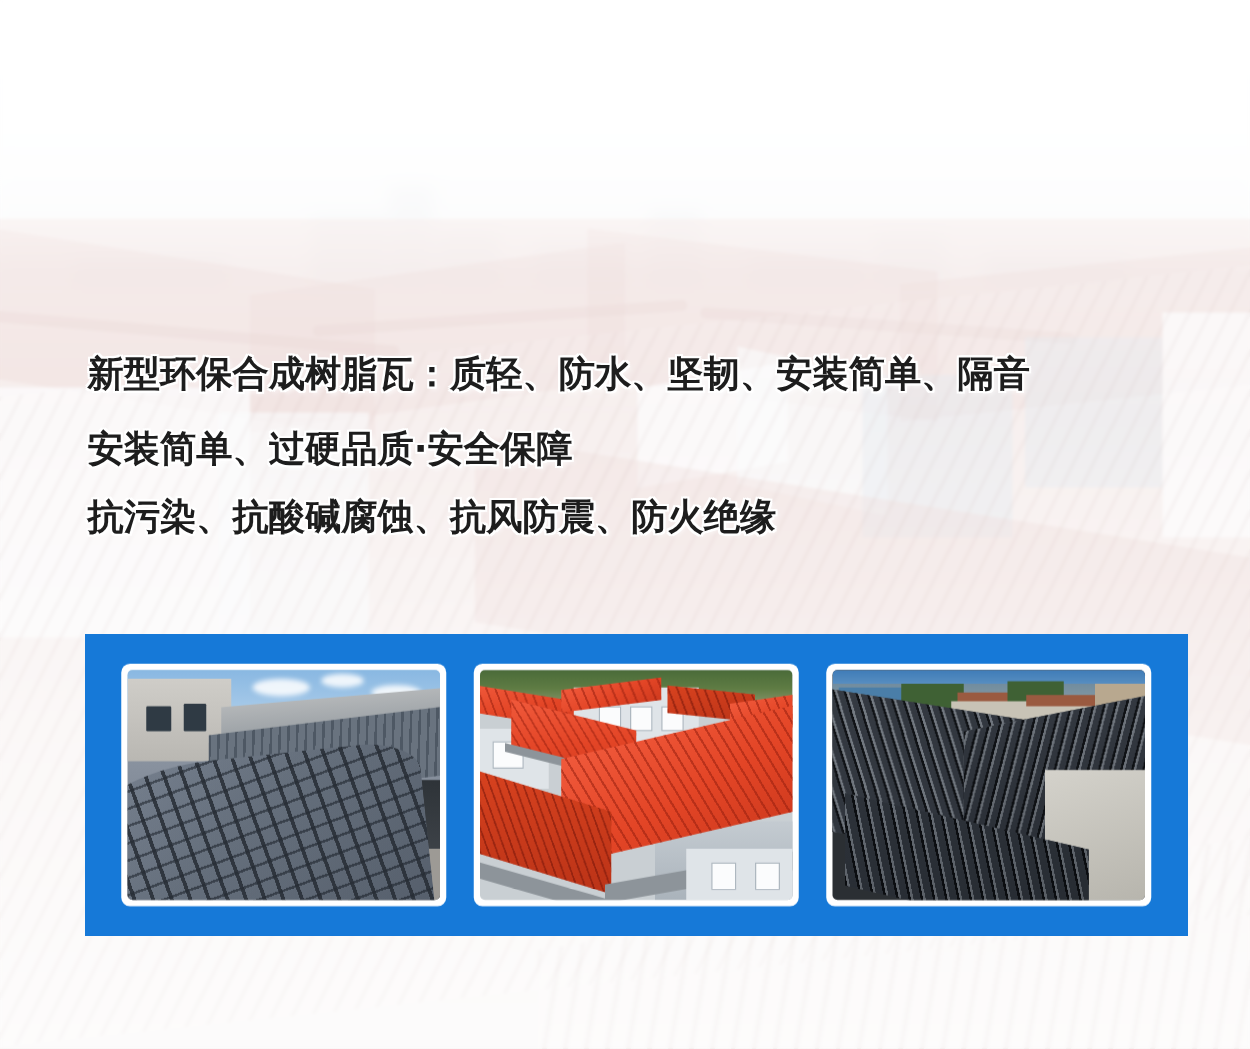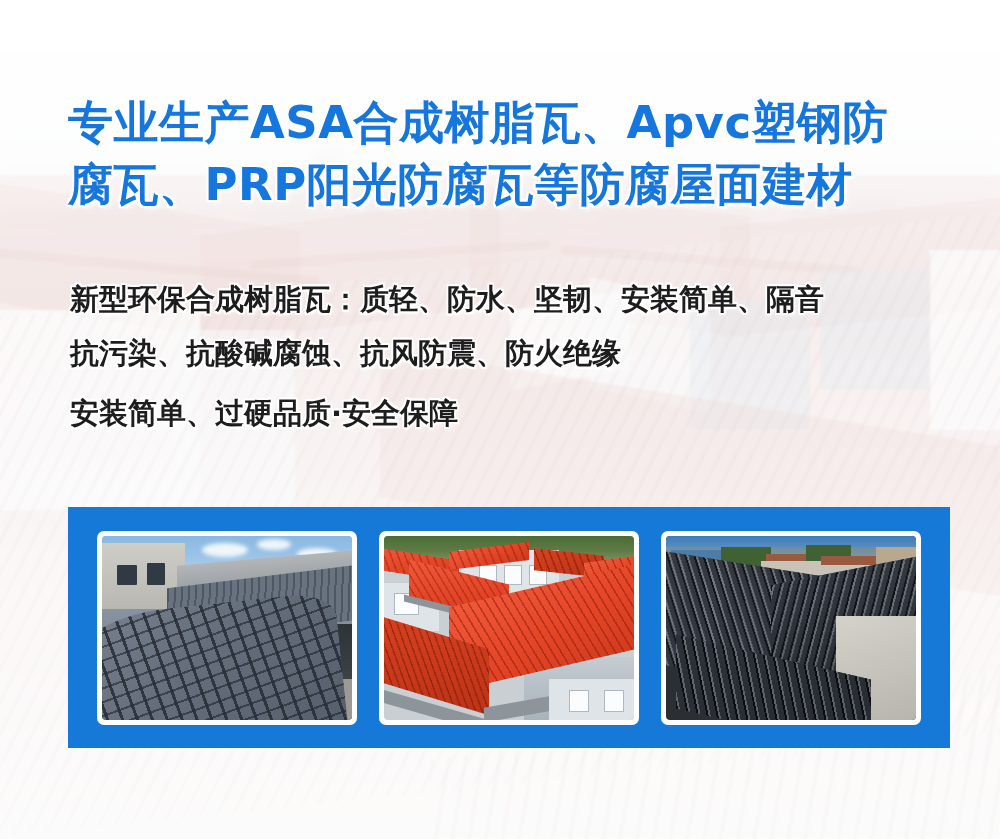--- a/index.html
+++ b/index.html
@@ -392,29 +392,25 @@
 
     <div class="roof-shape" style="left:380px;top:400px;width:660px;height:150px;transform:skewY(9deg);"></div>
 
     <div class="bg-tiles"></div>
     <div class="bg-tiles2"></div>
 
     <div class="bg-wash"></div>
     <div class="bg-blur"></div>
   </div>
 
-  <div class="headline">
-    <span class="hl-line">专业生产ASA合成树脂瓦、Apvc塑钢防</span>
-    <span class="hl-line">腐瓦、PRP阳光防腐瓦等防腐屋面建材</span>
-  </div>
 
   <div class="sub-block">
     <span class="sub-line">新型环保合成树脂瓦：质轻、防水、坚韧、安装简单、隔音</span>
+    <span class="sub-line spaced">安装简单、过硬品质·安全保障</span>
     <span class="sub-line">抗污染、抗酸碱腐蚀、抗风防震、防火绝缘</span>
-    <span class="sub-line spaced">安装简单、过硬品质·安全保障</span>
   </div>
 
   <div class="gallery-panel">
 
     <div class="photo-frame">
       <div class="photo p1">
         <div class="p1-sky"></div>
         <div class="p1-cloud" style="left:40%;top:4%;width:46px;height:14px;"></div>
         <div class="p1-cloud" style="left:62%;top:2%;width:34px;height:11px;"></div>
         <div class="p1-cloud" style="left:78%;top:7%;width:40px;height:12px;"></div>

